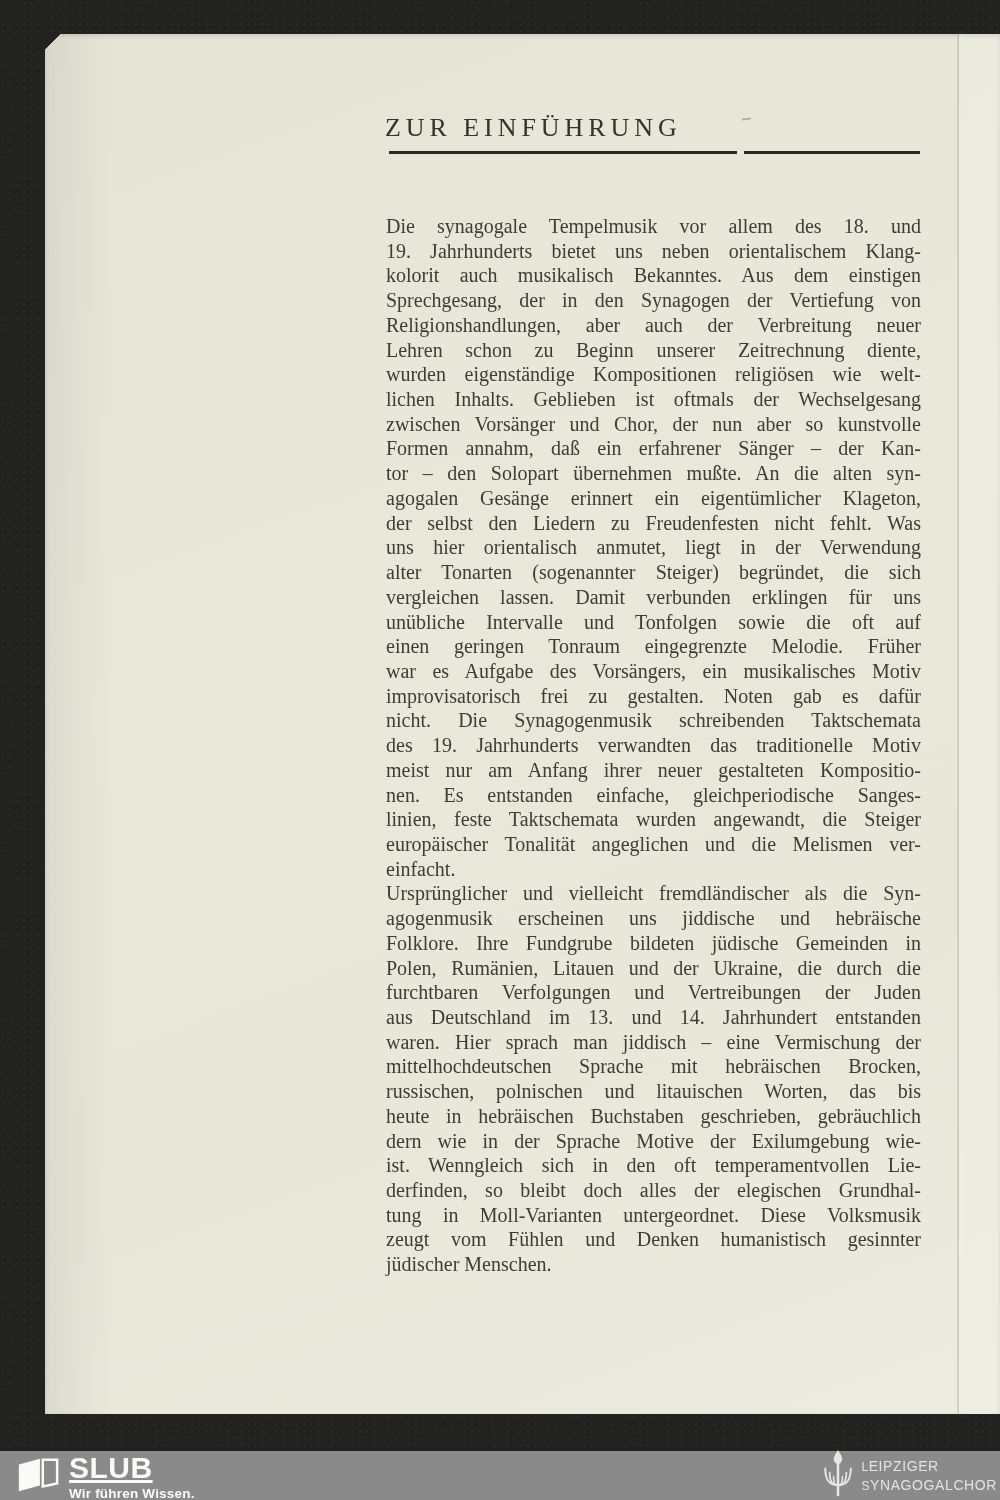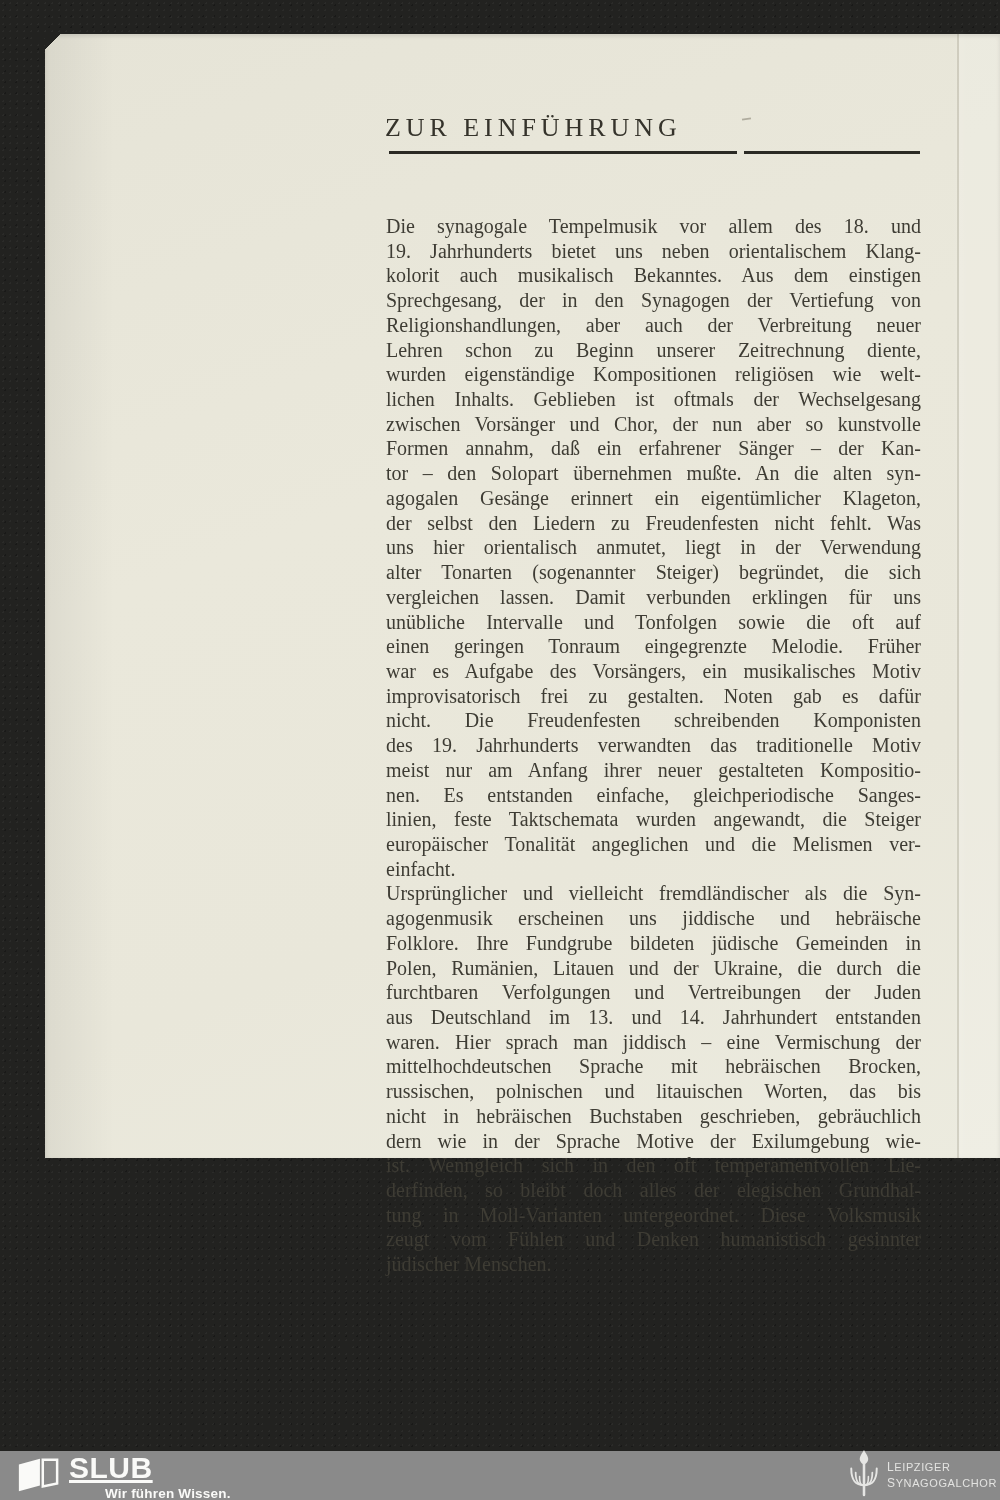--- a/index.html
+++ b/index.html
@@ -9,21 +9,21 @@
     background-image:
       radial-gradient(rgba(255,255,255,0.04) 1px, transparent 1px),
       radial-gradient(rgba(0,0,0,0.25) 1px, transparent 1px);
     background-size:7px 7px, 11px 11px;
     overflow:hidden;
     font-family:"Liberation Serif", serif;
   }
 
   
   .paper {
-    position:absolute; left:45px; top:34px; right:0; height:1124px;
+    position:absolute; left:45px; top:34px; right:0; height:1380px;
     background:
       linear-gradient(to right, rgba(0,0,0,0.06) 0, rgba(0,0,0,0) 70px),
       linear-gradient(160deg, #e6e4d7 0%, #eae8db 40%, #e9e7da 70%, #ecebdf 100%);
     box-shadow: inset 0 2px 4px rgba(0,0,0,0.12);
   }
   .paper::before { 
     content:""; position:absolute; left:0; top:0; width:16px; height:16px;
     background:linear-gradient(135deg, #222220 50%, transparent 50%);
   }
   .crease {
@@ -71,29 +71,29 @@
     position:absolute; left:16px; top:3px;
     display:flex; align-items:flex-start; gap:9px;
   }
   .slub .book { margin-top:2px; }
   .slub-name {
     font-size:30px; font-weight:700; color:#fafaf8;
     line-height:1; letter-spacing:0.5px; margin-top:-1px;text-decoration:underline;
   }
   .slub-tagline {
     font-size:13.5px; font-weight:700; color:#fafaf8;
-    margin-top:3px; letter-spacing:0.2px;margin-left:36px;
+    margin-top:3px; letter-spacing:0.2px;
   }
   .choir {
     position:absolute; right:3px; top:0; height:100%;
     display:flex; align-items:center; gap:4px;
   }
   .choir-text { display:flex; flex-direction:column; line-height:1.3; }
   .choir-text div {
-    font-size:11px; color:#e3e3e1; letter-spacing:0.6px;
+    font-size:14px; color:#e3e3e1; letter-spacing:0.6px;
     text-transform:uppercase;
   }
   .choir-text div::first-letter { font-size:12px; }
 </style>
 </head>
 <body>
 
 <div class="stage">
 
   <div class="paper">
@@ -122,37 +122,37 @@
         <div class="line">tor – den Solopart übernehmen mußte. An die alten syn-</div>
         <div class="line">agogalen Gesänge erinnert ein eigentümlicher Klageton,</div>
         <div class="line">der selbst den Liedern zu Freudenfesten nicht fehlt. Was</div>
         <div class="line">uns hier orientalisch anmutet, liegt in der Verwendung</div>
         <div class="line">alter Tonarten (sogenannter Steiger) begründet, die sich</div>
         <div class="line">vergleichen lassen. Damit verbunden erklingen für uns</div>
         <div class="line">unübliche Intervalle und Tonfolgen sowie die oft auf</div>
         <div class="line">einen geringen Tonraum eingegrenzte Melodie. Früher</div>
         <div class="line">war es Aufgabe des Vorsängers, ein musikalisches Motiv</div>
         <div class="line">improvisatorisch frei zu gestalten. Noten gab es dafür</div>
-        <div class="line">nicht. Die Freudenfesten schreibenden Komponisten</div>
+        <div class="line">nicht. Die Synagogenmusik schreibenden Taktschemata</div>
         <div class="line">des 19. Jahrhunderts verwandten das traditionelle Motiv</div>
         <div class="line">meist nur am Anfang ihrer neuer gestalteten Kompositio-</div>
         <div class="line">nen. Es entstanden einfache, gleichperiodische Sanges-</div>
         <div class="line">linien, feste Taktschemata wurden angewandt, die Steiger</div>
         <div class="line">europäischer Tonalität angeglichen und die Melismen ver-</div>
         <div class="line para-end">einfacht.</div>
         <div class="line">Ursprünglicher und vielleicht fremdländischer als die Syn-</div>
         <div class="line">agogenmusik erscheinen uns jiddische und hebräische</div>
         <div class="line">Folklore. Ihre Fundgrube bildeten jüdische Gemeinden in</div>
         <div class="line">Polen, Rumänien, Litauen und der Ukraine, die durch die</div>
         <div class="line">furchtbaren Verfolgungen und Vertreibungen der Juden</div>
         <div class="line">aus Deutschland im 13. und 14. Jahrhundert entstanden</div>
         <div class="line">waren. Hier sprach man jiddisch – eine Vermischung der</div>
         <div class="line">mittelhochdeutschen Sprache mit hebräischen Brocken,</div>
         <div class="line">russischen, polnischen und litauischen Worten, das bis</div>
-        <div class="line">nicht in hebräischen Buchstaben geschrieben, gebräuchlich</div>
+        <div class="line">heute in hebräischen Buchstaben geschrieben, gebräuchlich</div>
         <div class="line">dern wie in der Sprache Motive der Exilumgebung wie-</div>
         <div class="line">ist. Wenngleich sich in den oft temperamentvollen Lie-</div>
         <div class="line">derfinden, so bleibt doch alles der elegischen Grundhal-</div>
         <div class="line">tung in Moll-Varianten untergeordnet. Diese Volksmusik</div>
         <div class="line">zeugt vom Fühlen und Denken humanistisch gesinnter</div>
         <div class="line para-end">jüdischer Menschen.</div>
       </div>
   </div>
 
   <div class="footer">

